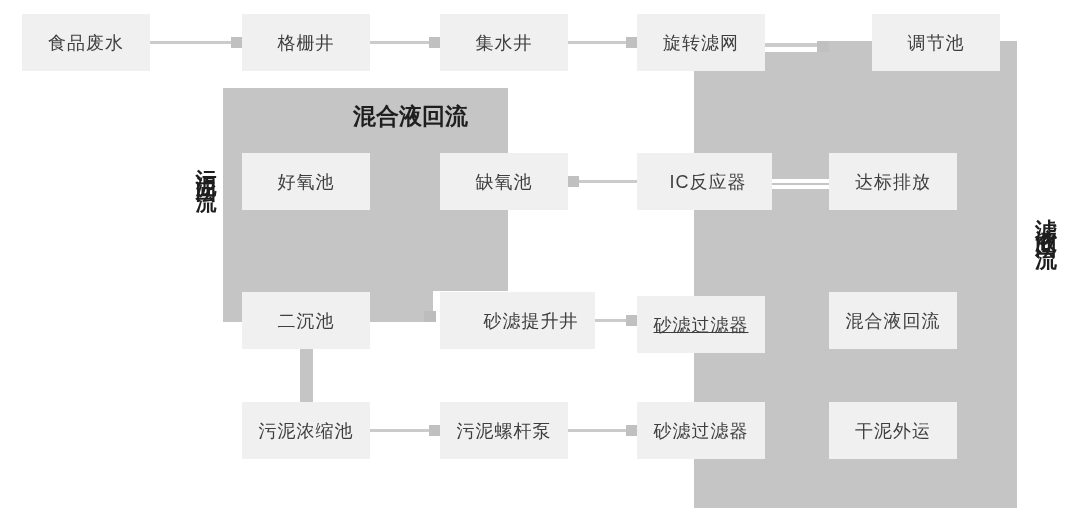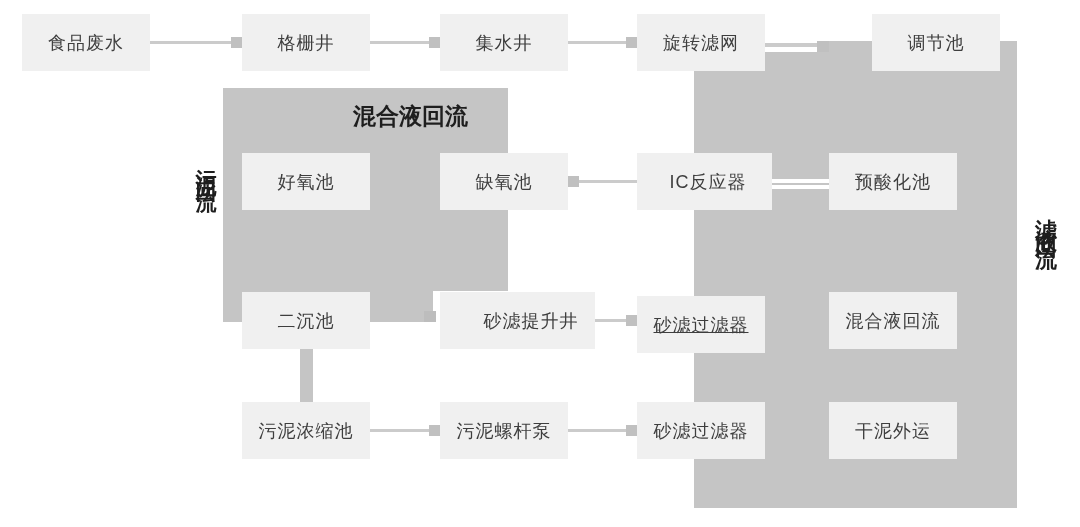--- a/index.html
+++ b/index.html
@@ -74,21 +74,21 @@
     </div>
   <div id="nodes-layer">
       <div class="node" style="left: 22px; top: 14px;">食品废水</div>
       <div class="node" style="left: 242px; top: 14px;">格栅井</div>
       <div class="node" style="left: 440px; top: 14px;">集水井</div>
       <div class="node" style="left: 637px; top: 14px;">旋转滤网</div>
       <div class="node" style="left: 872px; top: 14px;">调节池</div>
       <div class="node" style="left: 242px; top: 153px;">好氧池</div>
       <div class="node" style="left: 440px; top: 153px;">缺氧池</div>
       <div class="node" style="left: 637px; top: 153px; padding-left: 7px;">IC反应器</div>
-      <div class="node" style="left: 829px; top: 153px;">预酸化池</div>
+      <div class="node" style="left: 829px; top: 153px;">达标排放</div>
       <div class="node" style="left: 242px; top: 292px;">二沉池</div>
       <div class="node" style="left: 440px; top: 292px; padding-left: 27px;">砂滤提升井</div>
       <div class="node" style="left: 637px; top: 296px; text-decoration: underline;">砂滤过滤器</div>
       <div class="node" style="left: 829px; top: 292px;">混合液回流</div>
       <div class="node" style="left: 242px; top: 402px;">污泥浓缩池</div>
       <div class="node" style="left: 440px; top: 402px;">污泥螺杆泵</div>
       <div class="node" style="left: 637px; top: 402px;">砂滤过滤器</div>
       <div class="node" style="left: 829px; top: 402px;">干泥外运</div>
     </div>
 </div>

